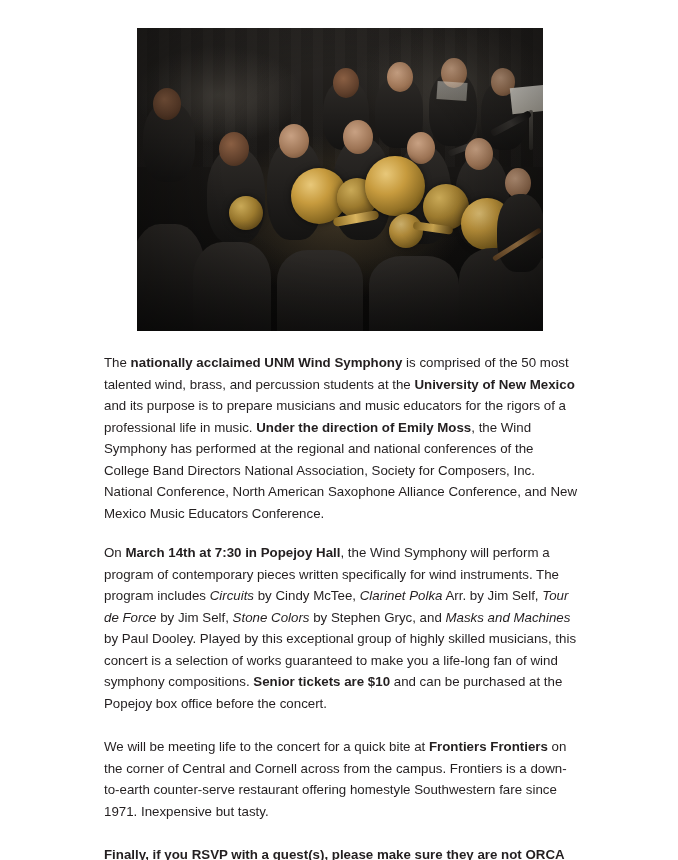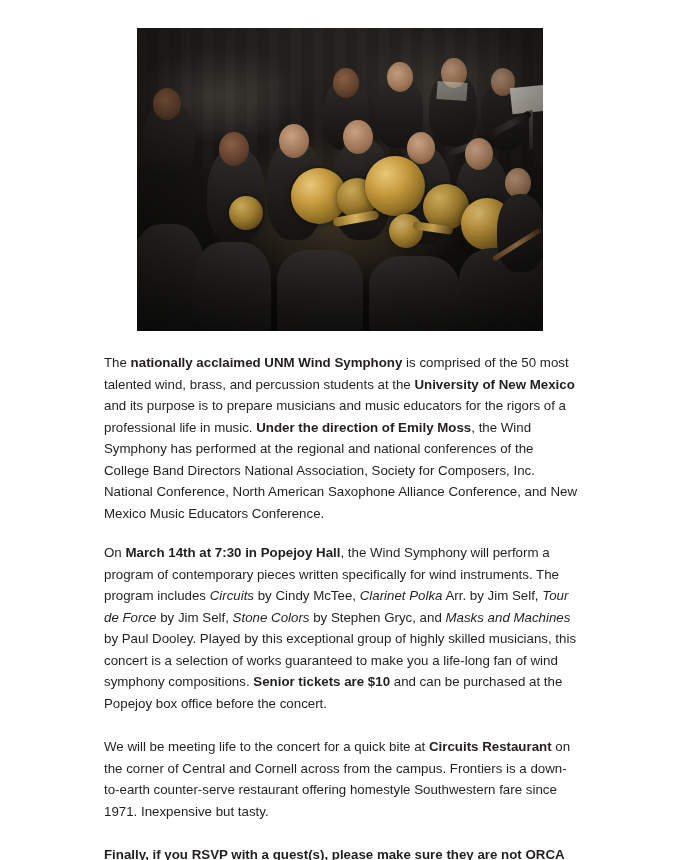--- a/index.html
+++ b/index.html
@@ -172,17 +172,17 @@
       <div class="dark" style="left:360px; top:166px; width:48px; height:78px;"></div>
       <div class="tube" style="left:352px; top:214px; width:56px; height:5px; background:linear-gradient(90deg,#6b4a28,#b98b52,#4a3018); transform:rotate(-32deg);"></div>
 
       <div style="position:absolute; inset:0; background:radial-gradient(ellipse at 50% 45%, rgba(0,0,0,0) 40%, rgba(0,0,0,0.55) 100%);"></div>
     </div>
   </div>
 
   <div class="content">
     <p id="p1"><span>The </span><b>nationally acclaimed UNM Wind Symphony</b><span> is comprised of the 50 most talented wind, brass, and percussion students at the </span><b>University of New Mexico</b><span> and its purpose is to prepare musicians and music educators for the rigors of a professional life in music. </span><b>Under the direction of Emily Moss</b><span>, the Wind Symphony has performed at the regional and national conferences of the College Band Directors National Association, Society for Composers, Inc. National Conference, North American Saxophone Alliance Conference, and New Mexico Music Educators Conference.</span></p>
     <p id="p2" class="para-gap"><span>On </span><b>March 14th at 7:30 in Popejoy Hall</b><span>, the Wind Symphony will perform a program of contemporary pieces written specifically for wind instruments. The program includes </span><i>Circuits</i><span> by Cindy McTee, </span><i>Clarinet Polka</i><span> Arr. by Jim Self, </span><i>Tour de Force</i><span> by Jim Self, </span><i>Stone Colors</i><span> by Stephen Gryc, and </span><i>Masks and Machines</i><span> by Paul Dooley. Played by this exceptional group of highly skilled musicians, this concert is a selection of works guaranteed to make you a life-long fan of wind symphony compositions. </span><b>Senior tickets are $10</b><span> and can be purchased at the Popejoy box office before the concert.</span></p>
-    <p id="p3" class="para-gap"><span>We will be meeting life to the concert for a quick bite at </span><b>Circuits Restaurant</b><span> on the corner of Central and Cornell across from the campus. Frontiers is a down-to-earth counter-serve restaurant offering homestyle Southwestern fare since 1971. Inexpensive but tasty.</span></p>
+    <p id="p3" class="para-gap"><span>We will be meeting life to the concert for a quick bite at </span><b>Frontiers Frontiers</b><span> on the corner of Central and Cornell across from the campus. Frontiers is a down-to-earth counter-serve restaurant offering homestyle Southwestern fare since 1971. Inexpensive but tasty.</span></p>
     <p id="p4"><b>Finally, if you RSVP with a guest(s), please make sure they are not ORCA members. Members should RSVP individually. Thank you.</b></p>
   </div>
 
 </div>
 
 </body></html>

